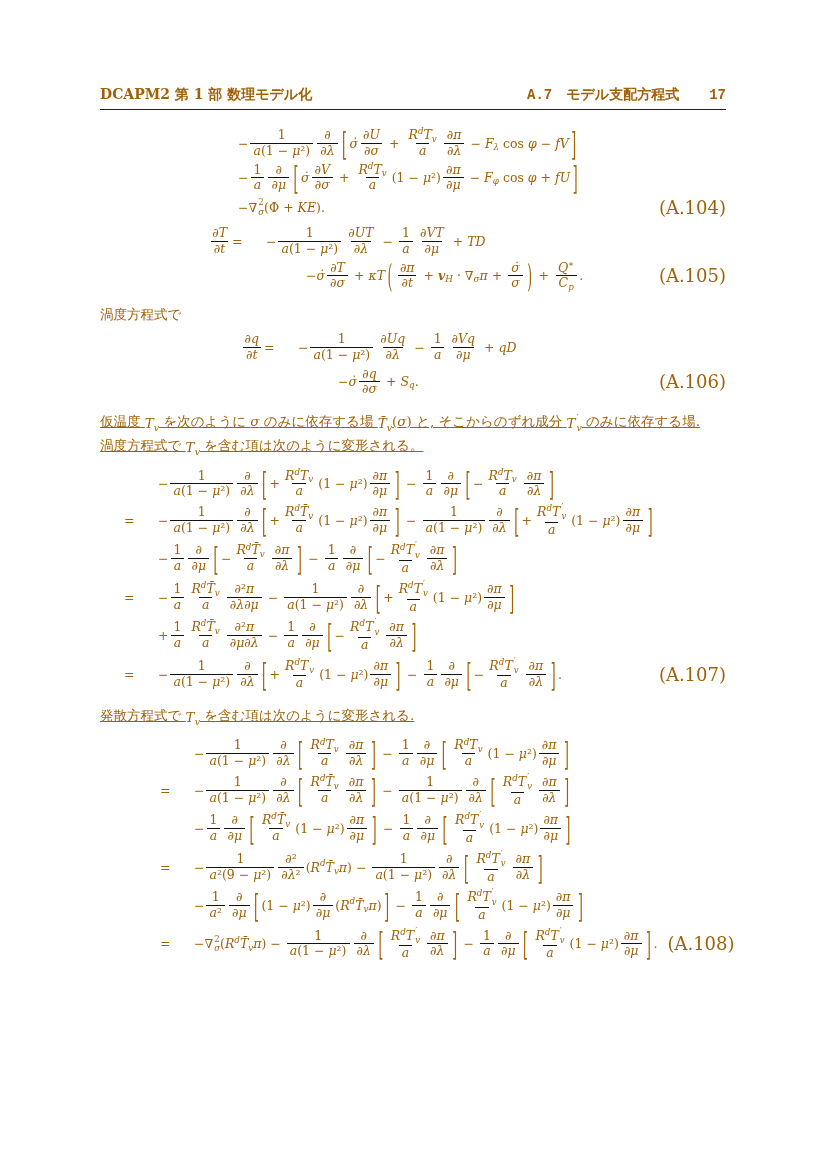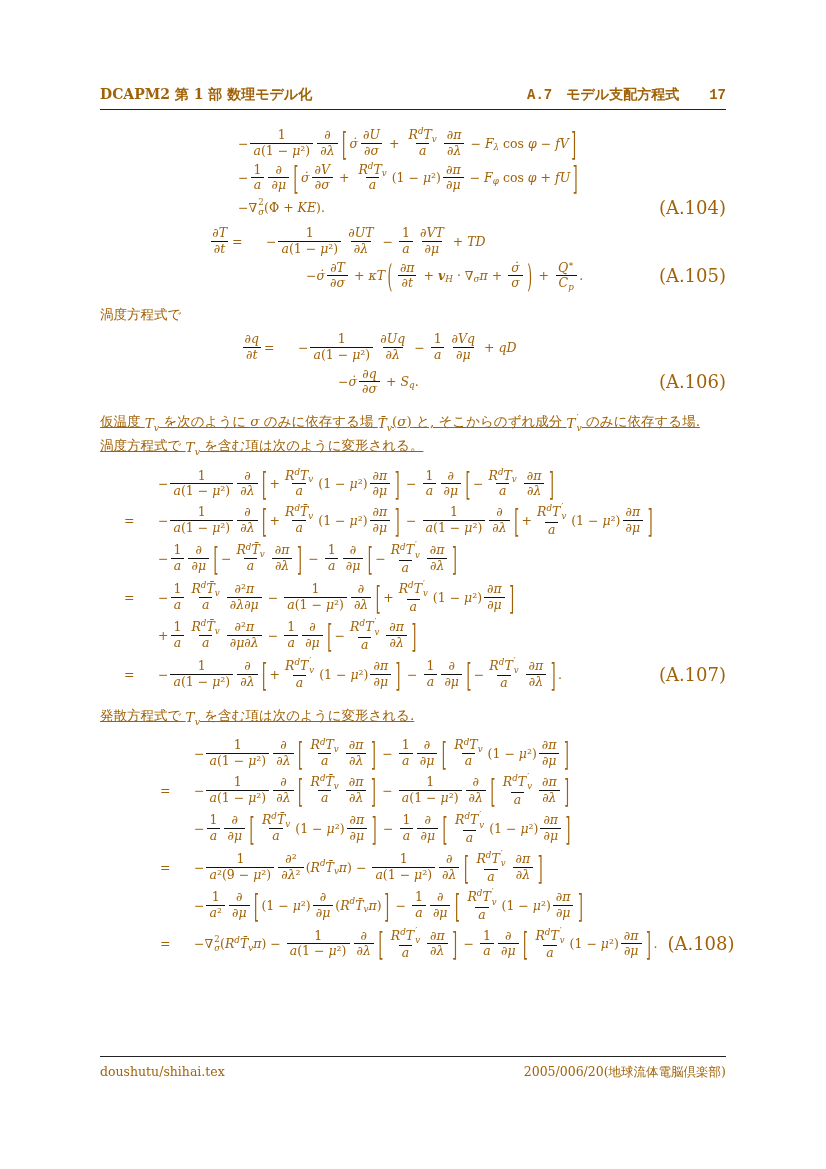--- a/index.html
+++ b/index.html
@@ -1631,18 +1631,14 @@
               </span>
             </span>
             <span class="bd">]</span>
           </span>
           <span class="mtext"><span class="rm">.</span></span>
         </span>
         <span class="eq-label">(A.108)</span>
       </div>
     </div>
 
-  <div class="ftr">
-    <span>doushutu/shihai.tex</span>
-    <span>2005/006/20(地球流体電脳倶楽部)</span>
-  </div>
 
 </div>
 
 </body></html>

